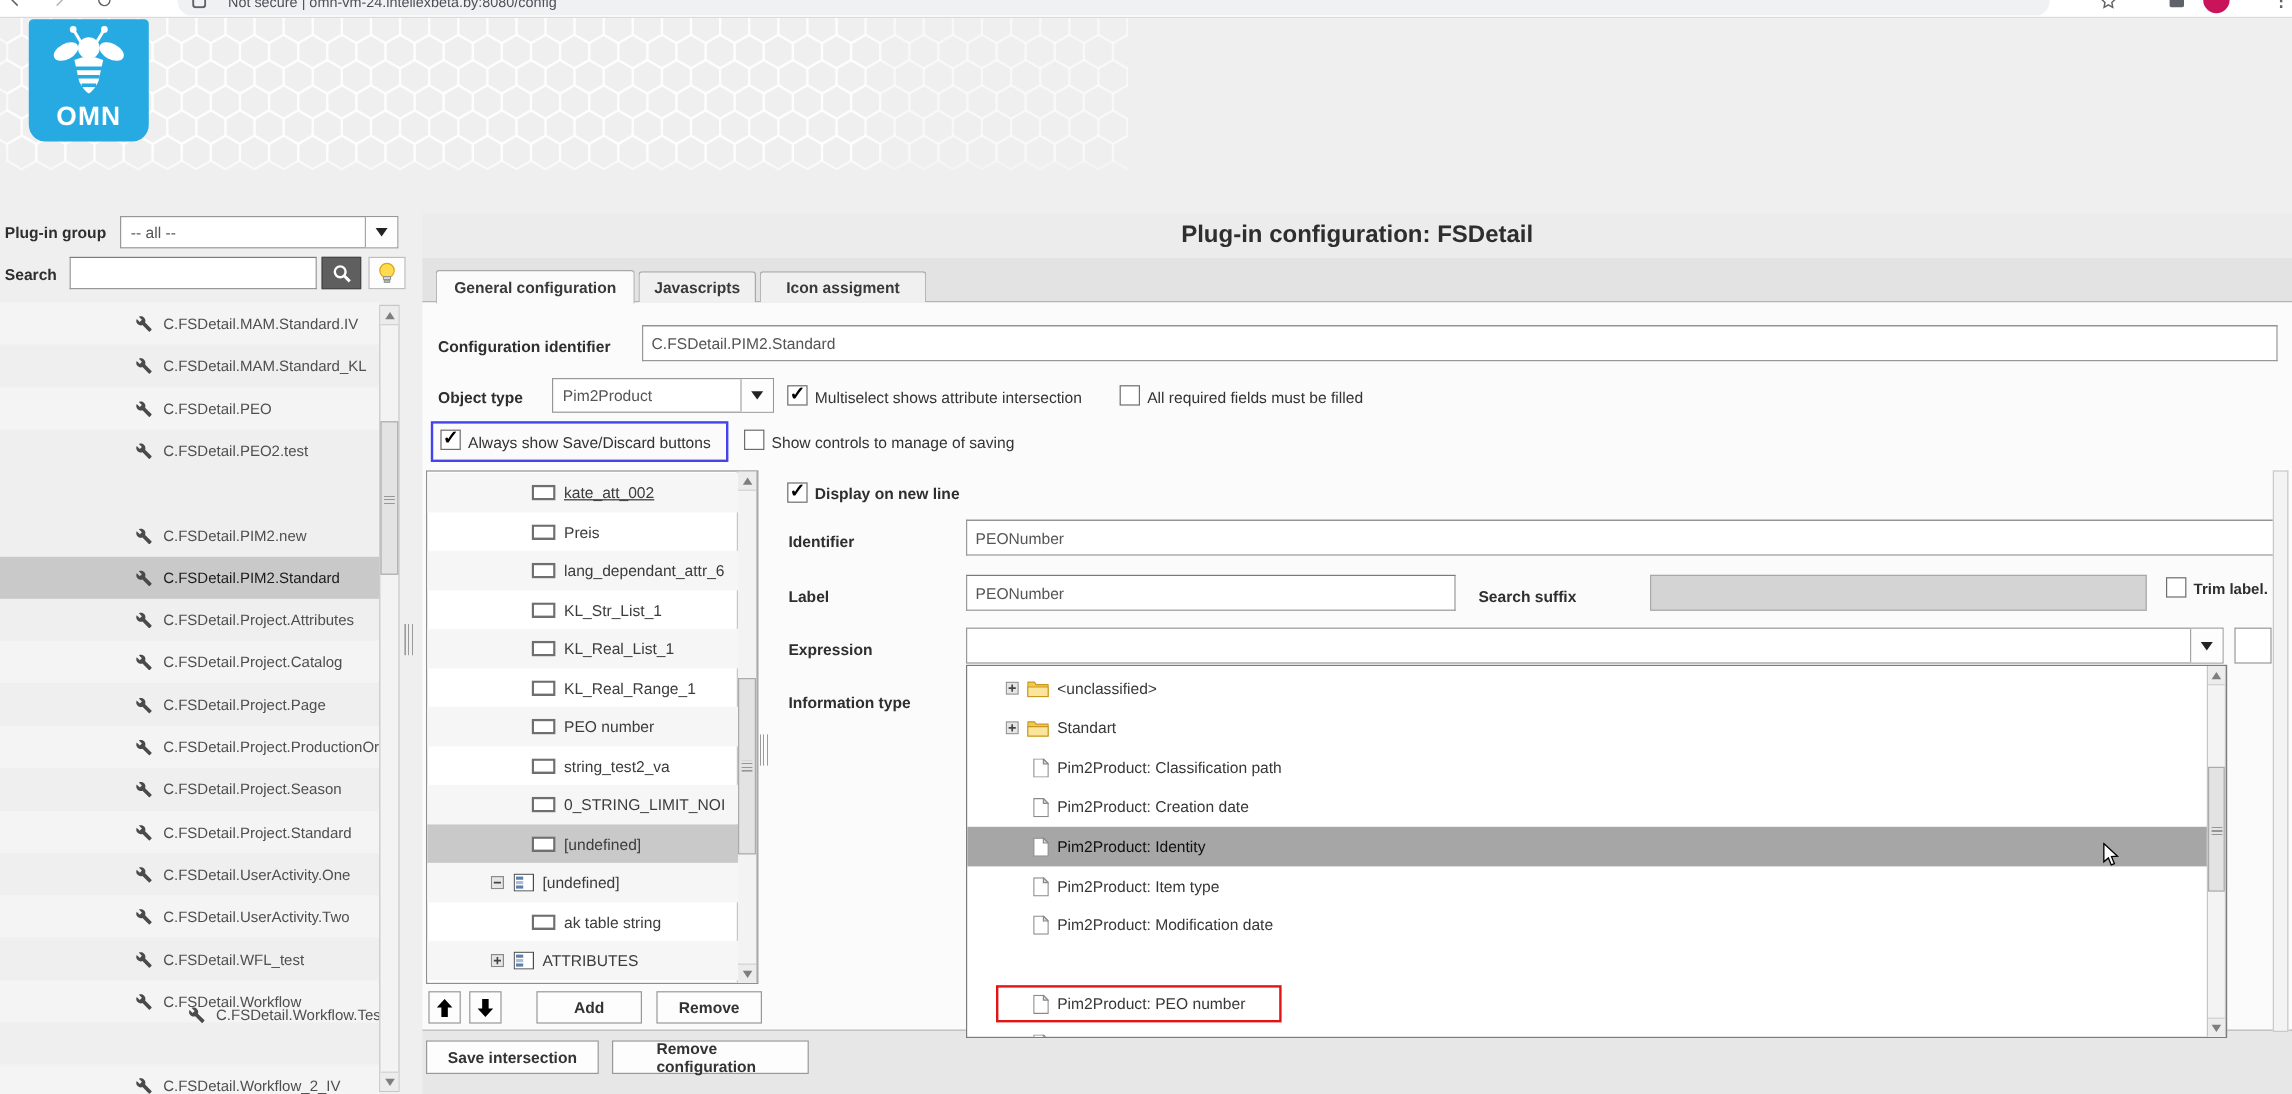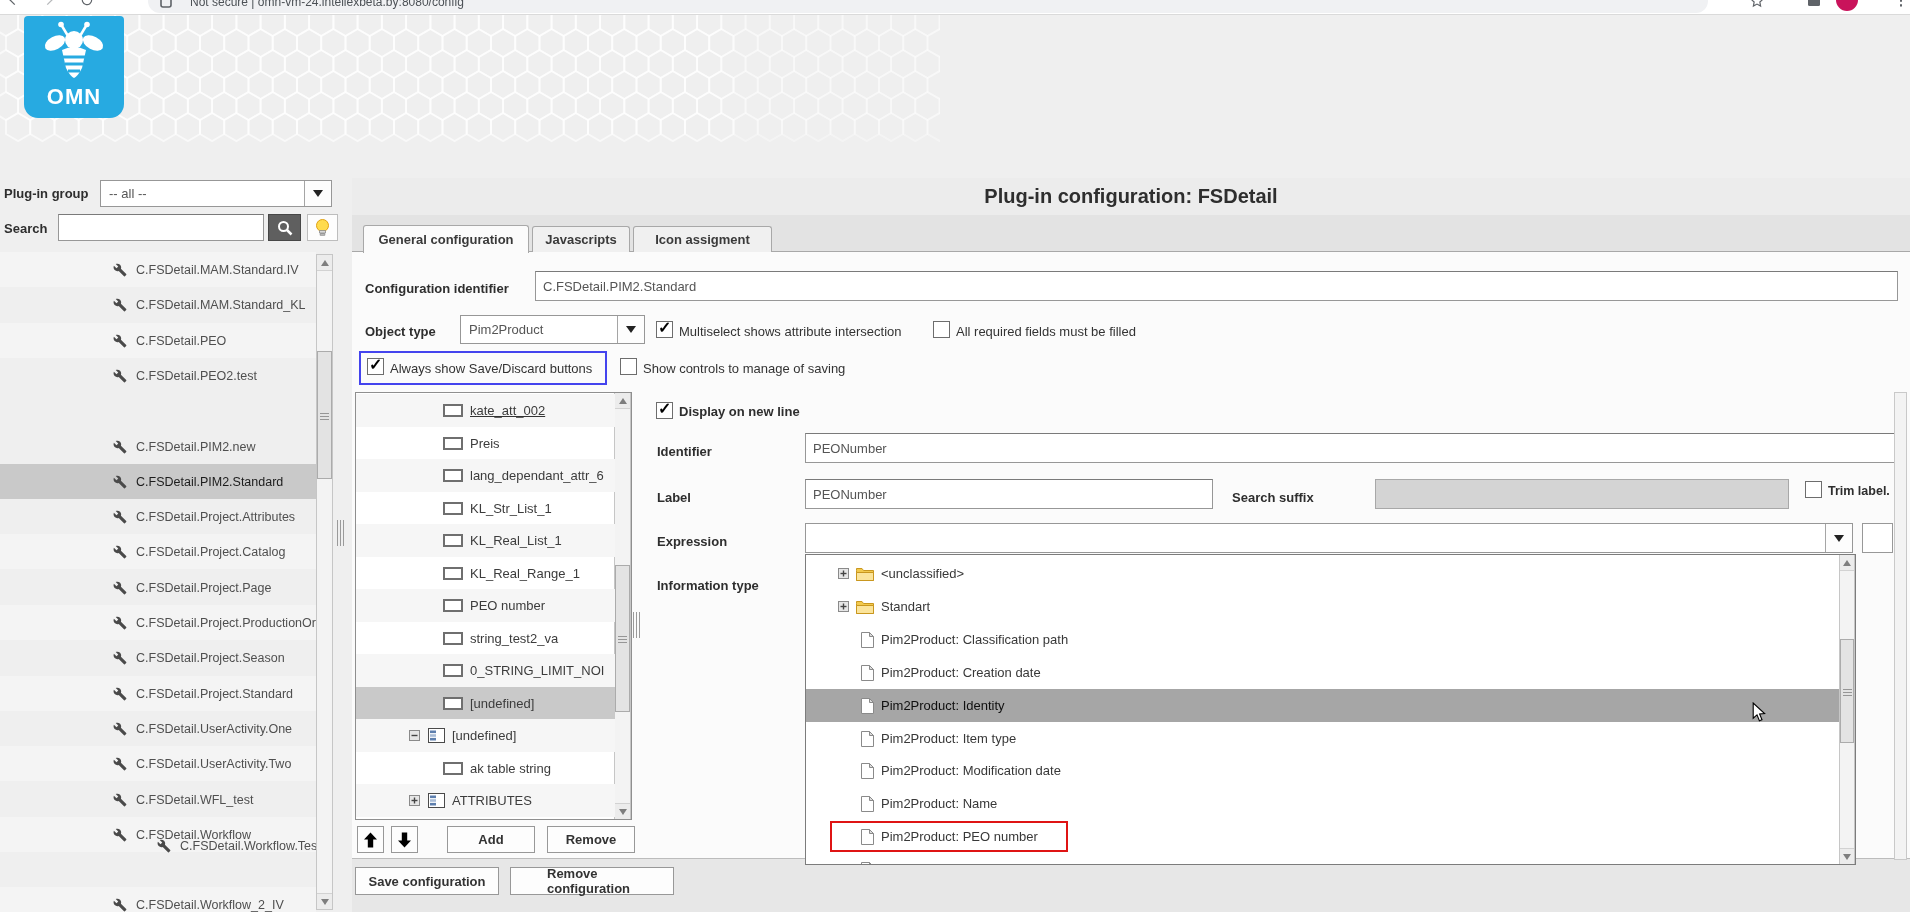--- a/index.html
+++ b/index.html
@@ -749,21 +749,21 @@
       </svg>
     </div>
   <div class="btn" style="left:391px;top:826px;width:27px;height:27px;">
     <svg width="15" height="16" viewBox="0 0 15 16">
         <path d="M7.5 15.5 L1 8.5 H4.8 V0.5 H10.2 V8.5 H14 Z" fill="#000"></path>
       </svg>
     </div>
   <div class="btn" style="left:447px;top:826px;width:88px;height:27px;">Add</div>
   <div class="btn" style="left:547px;top:826px;width:88px;height:27px;">Remove</div>
 
-  <div class="btn" style="left:355px;top:867px;width:144px;height:28px;">Save configuration</div>
+  <div class="btn" style="left:355px;top:867px;width:144px;height:28px;">Save intersection</div>
   <div class="btn" style="left:510px;top:867px;width:164px;height:28px;padding-left:36px;">Remove configuration</div>
 
   <span class="checkbox checked" style="left:656px;top:402px;"></span>
   <span class="lbl" style="left:679px;top:404px;">Display on new line</span>
 
   <span class="lbl" style="left:657px;top:444px;">Identifier</span>
   <input class="tin" style="left: 805px; top: 433px; width: 1092px; height: 30px;" value="PEONumber">
 
   <span class="lbl" style="left:657px;top:490px;">Label</span>
   <input class="tin" style="left: 805px; top: 479px; width: 408px; height: 30px;" value="PEONumber">
@@ -865,29 +865,20 @@
       </div>
       <div class="tree-row" style="top: 199px;">
         <span class="ml-file">
           <svg width="13" height="16" viewBox="0 0 13 16">
             <path d="M0.5 0.5 L8.5 0.5 L12.5 4.5 L12.5 15.5 L0.5 15.5 Z" fill="#fff" stroke="#8a8a8a"></path>
             <path d="M8.5 0.5 L8.5 4.5 L12.5 4.5 Z" fill="#dcdcdc" stroke="#8a8a8a"></path>
           </svg>
         </span>
         <span class="tree-lbl">Pim2Product: Modification date</span>
       </div>
-      <div class="tree-row" style="top: 232px;">
-        <span class="ml-file">
-          <svg width="13" height="16" viewBox="0 0 13 16">
-            <path d="M0.5 0.5 L8.5 0.5 L12.5 4.5 L12.5 15.5 L0.5 15.5 Z" fill="#fff" stroke="#8a8a8a"></path>
-            <path d="M8.5 0.5 L8.5 4.5 L12.5 4.5 Z" fill="#dcdcdc" stroke="#8a8a8a"></path>
-          </svg>
-        </span>
-        <span class="tree-lbl">Pim2Product: Name</span>
-      </div>
       <div class="tree-row" style="top: 265px;">
         <span class="ml-file">
           <svg width="13" height="16" viewBox="0 0 13 16">
             <path d="M0.5 0.5 L8.5 0.5 L12.5 4.5 L12.5 15.5 L0.5 15.5 Z" fill="#fff" stroke="#8a8a8a"></path>
             <path d="M8.5 0.5 L8.5 4.5 L12.5 4.5 Z" fill="#dcdcdc" stroke="#8a8a8a"></path>
           </svg>
         </span>
         <span class="tree-lbl">Pim2Product: PEO number</span>
         <div class="red-frame"></div>
       </div>

